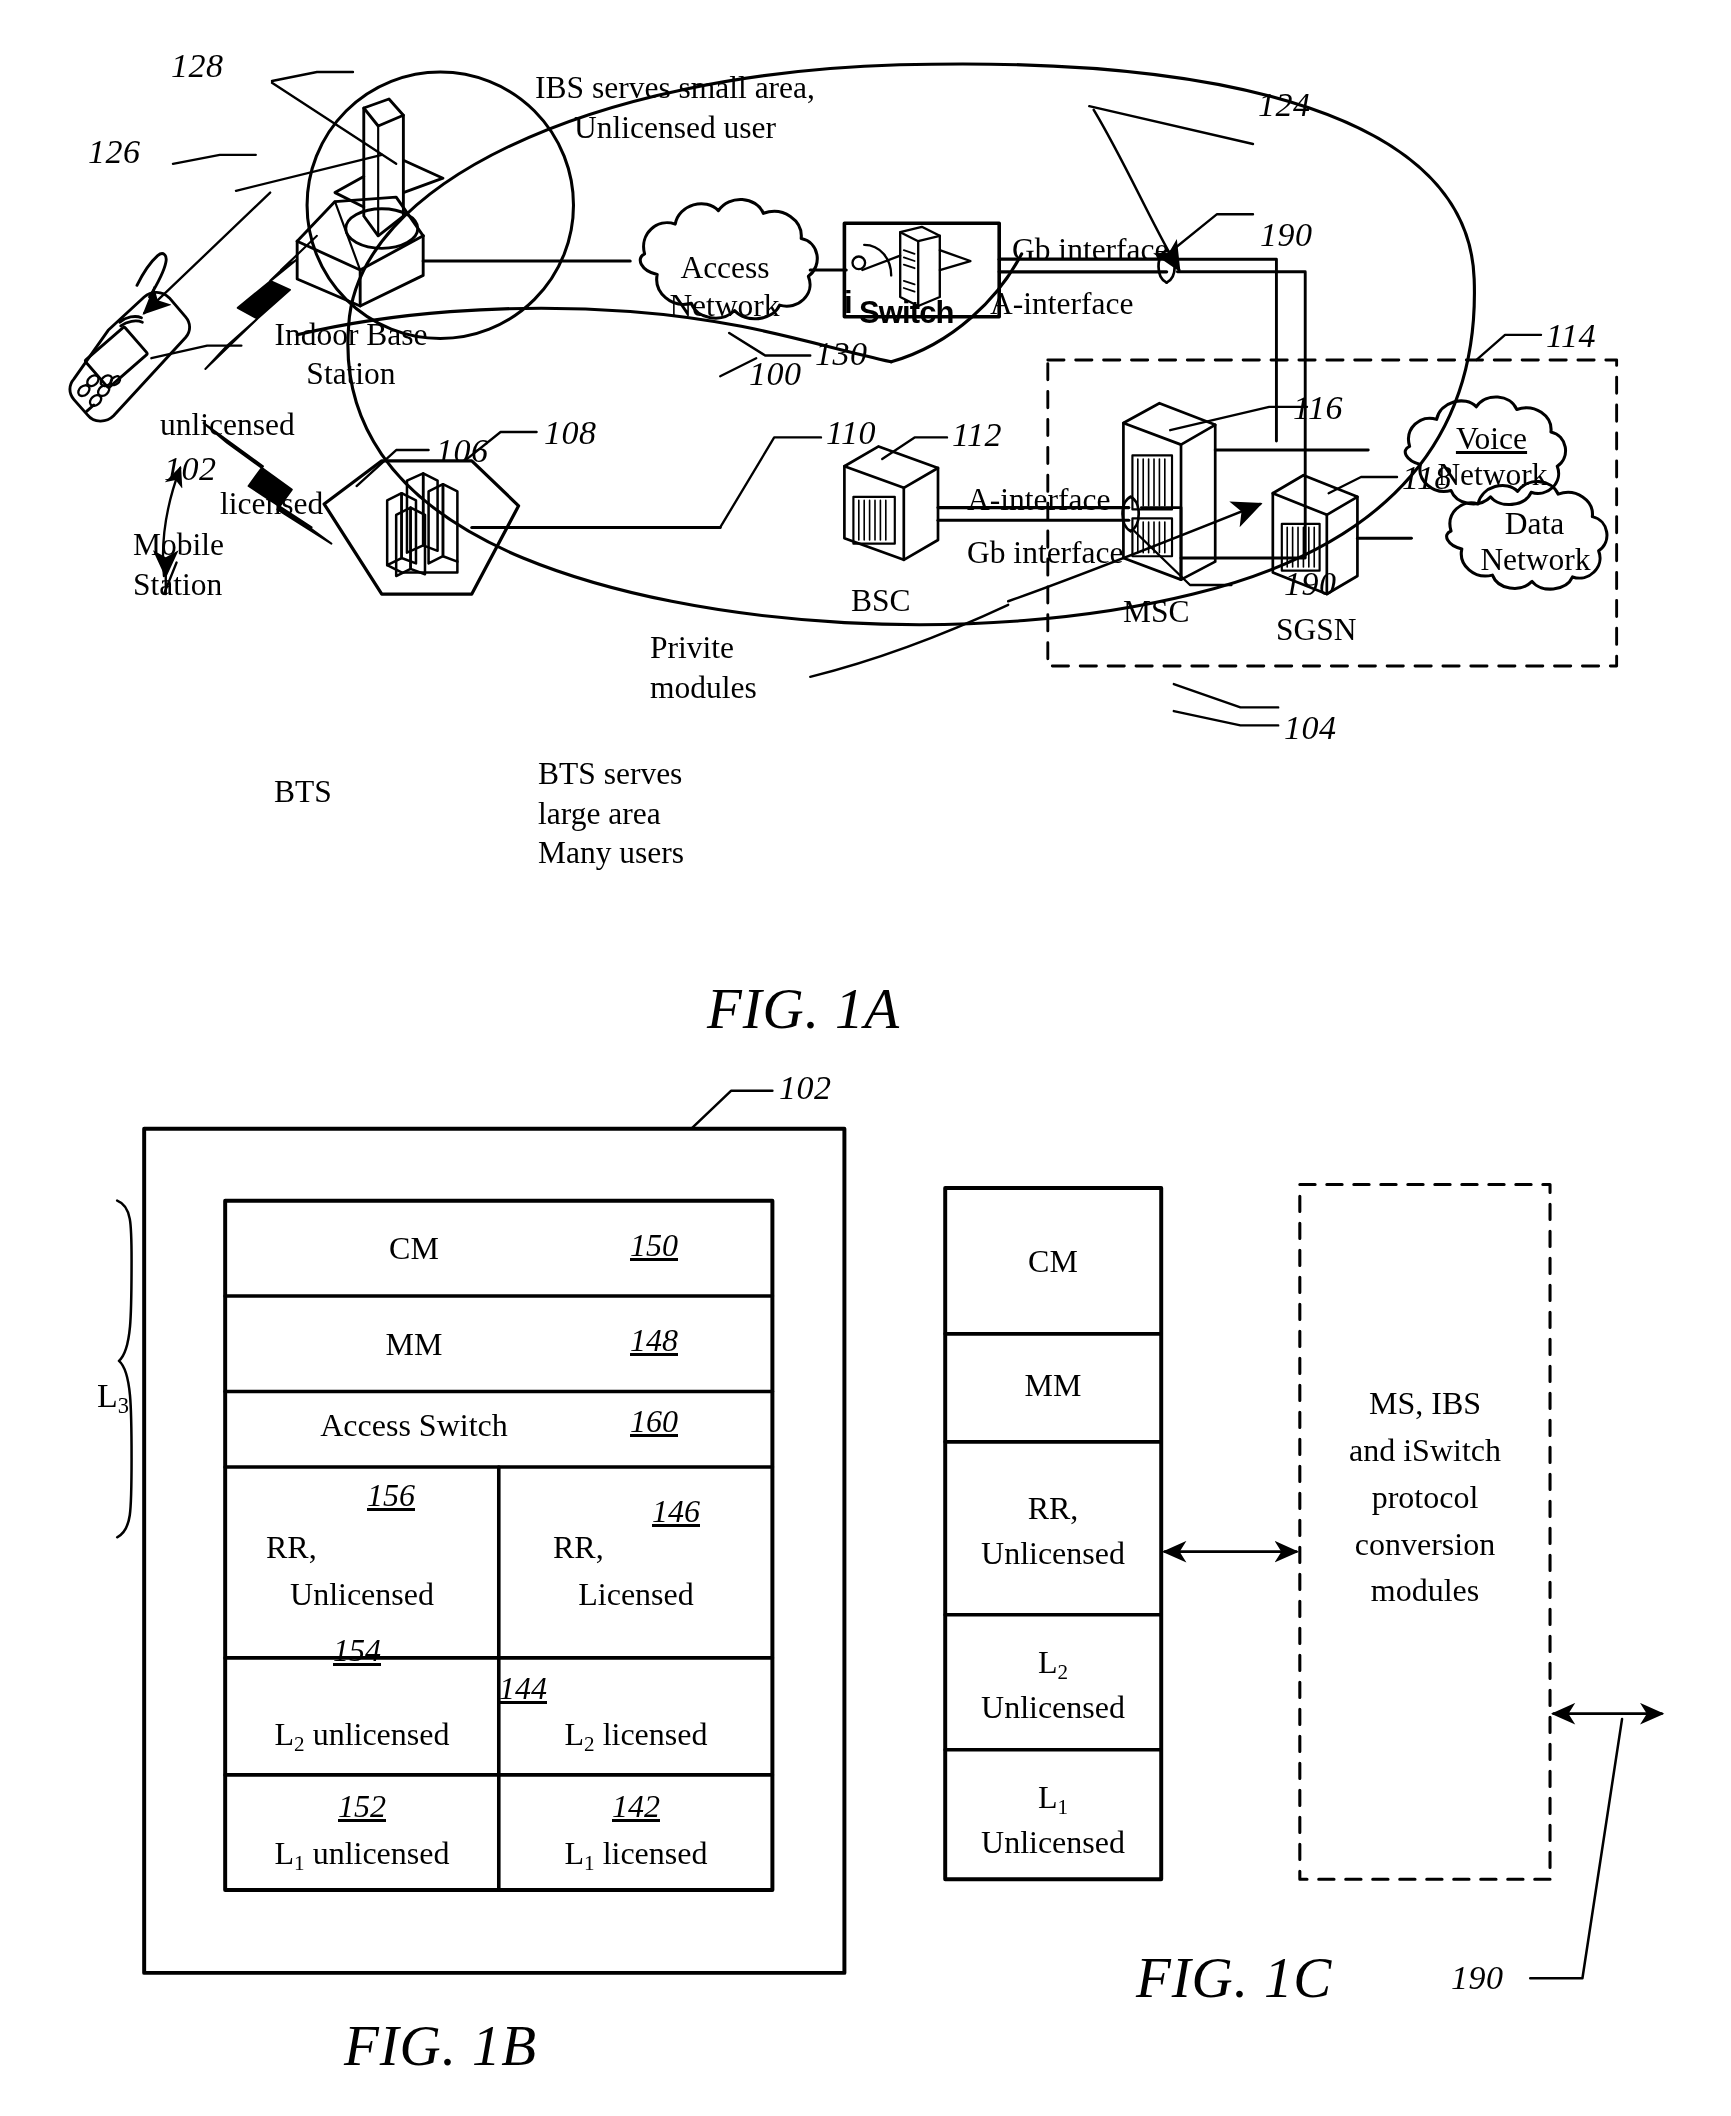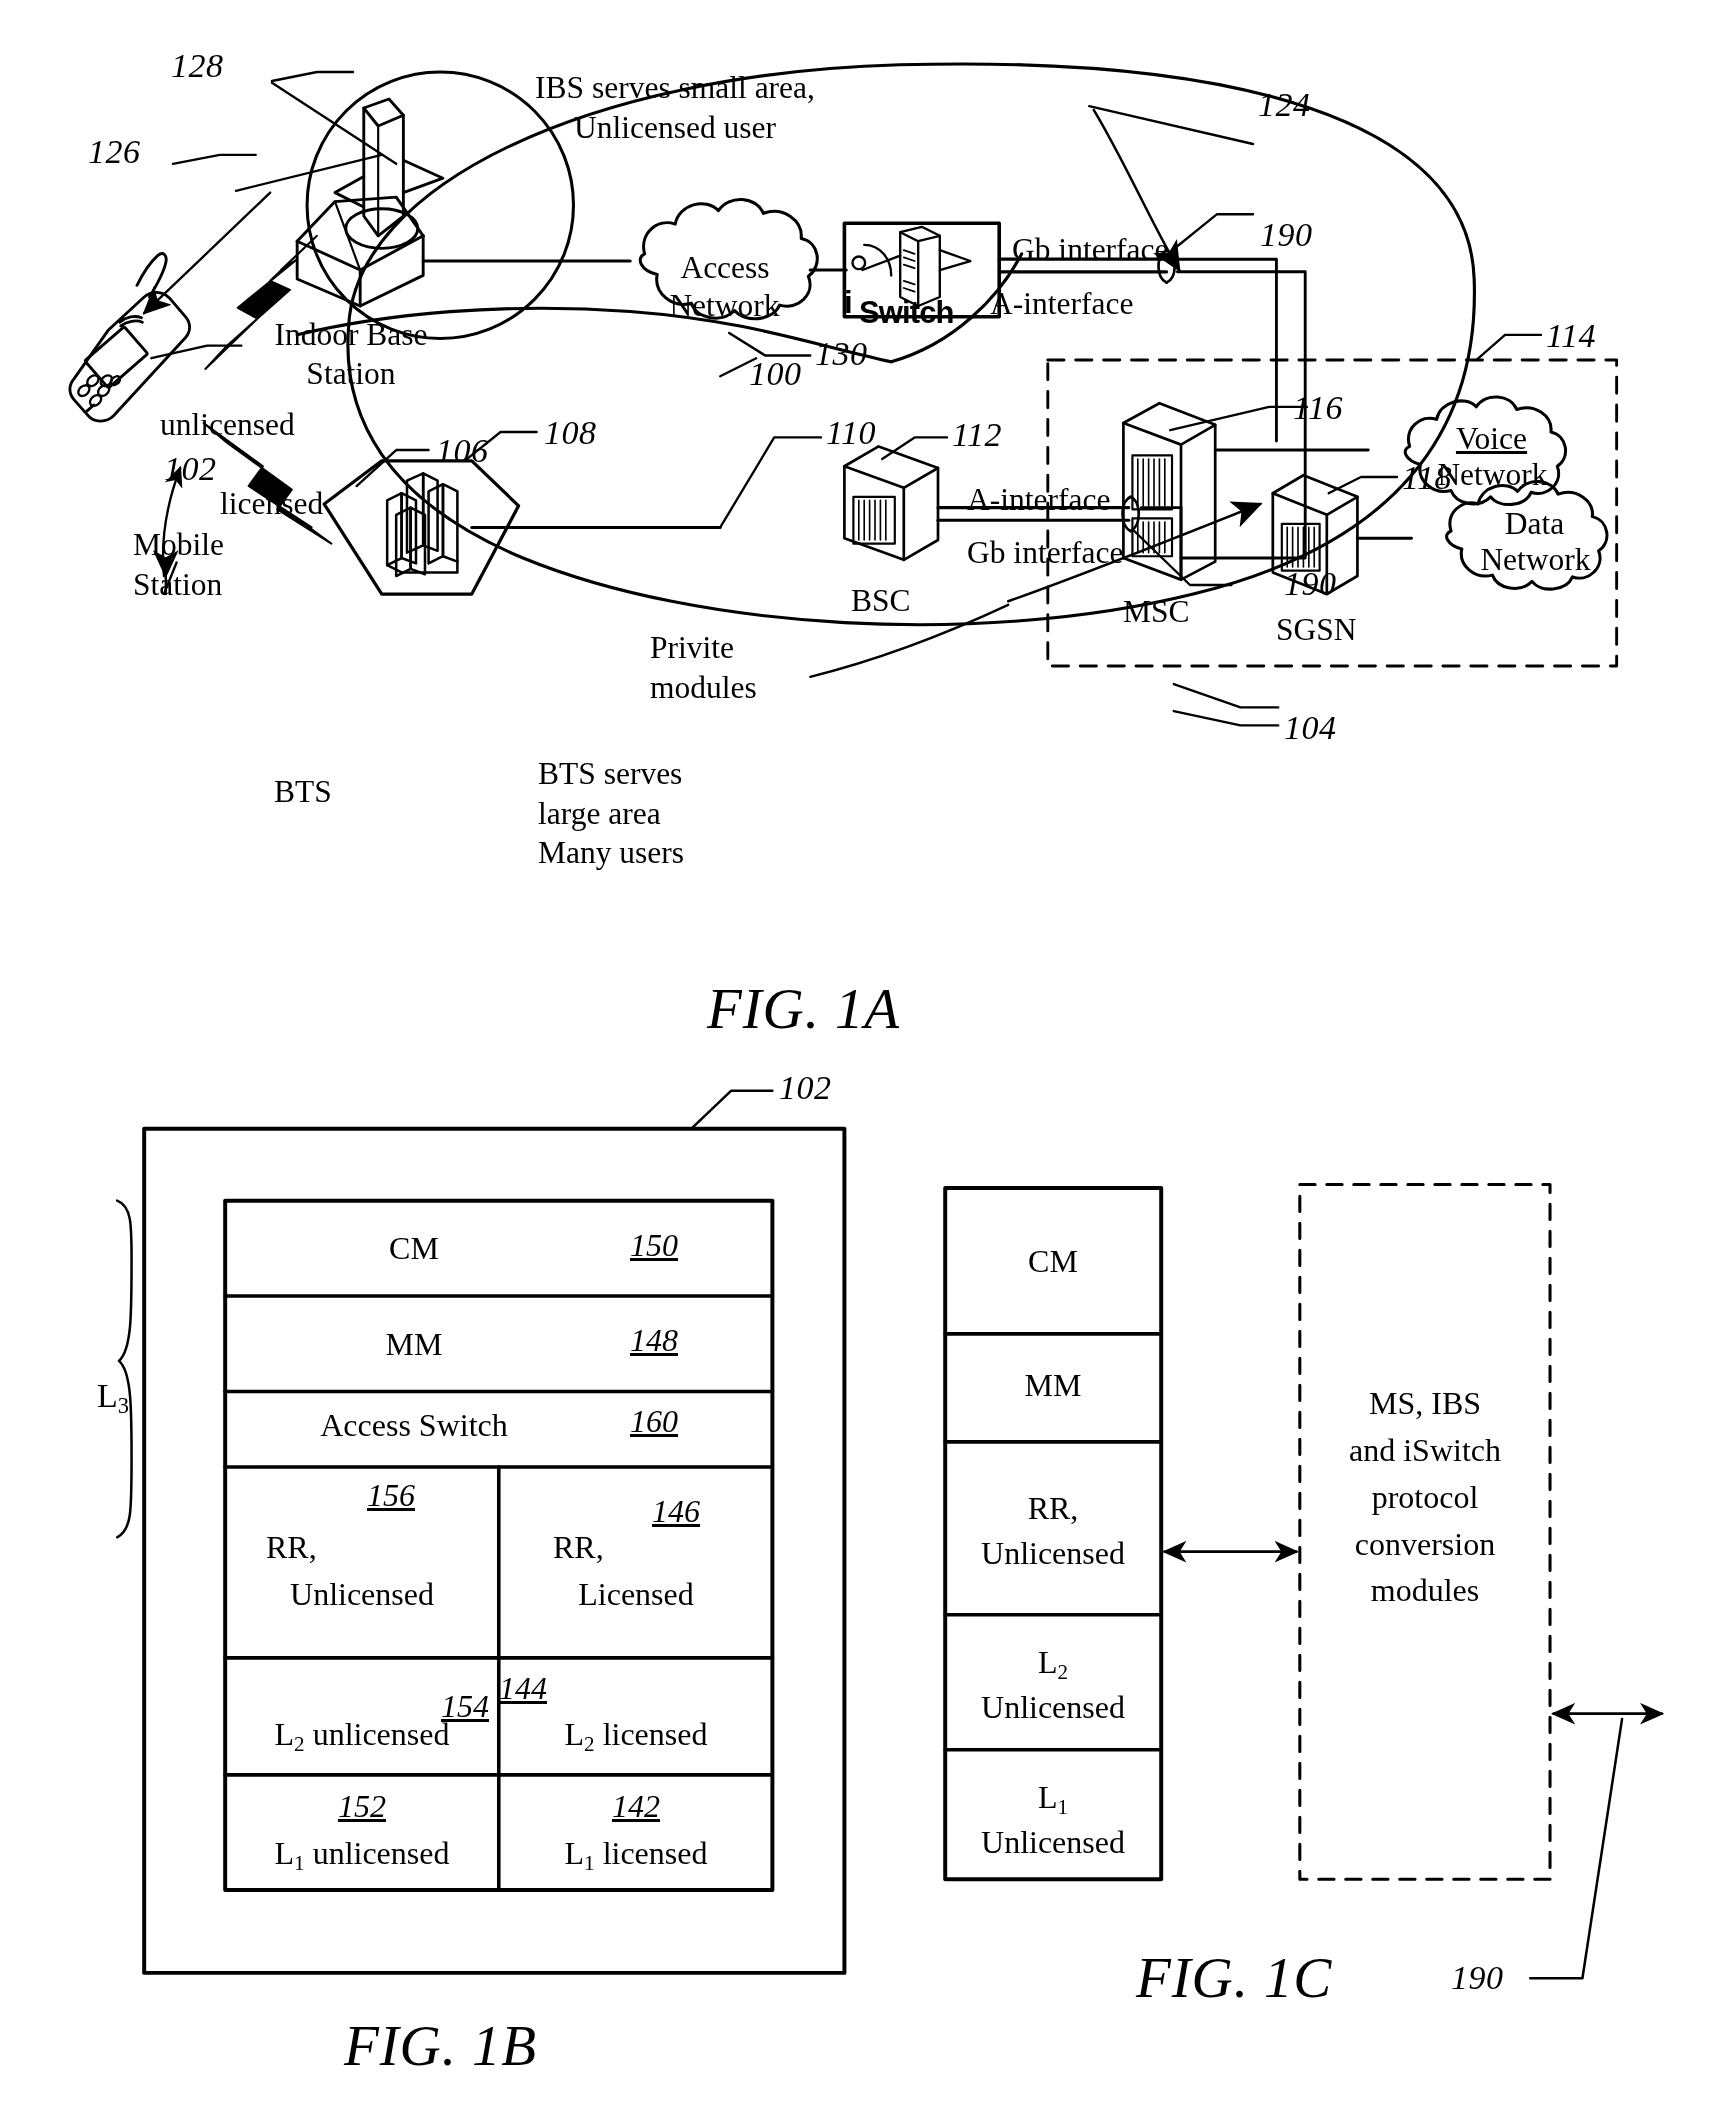--- a/index.html
+++ b/index.html
@@ -445,21 +445,21 @@
   <div class="lbl cell-ref" style="left:630px; top:1404px;">160</div>
 
   <div class="lbl cell-ref" style="left:367px; top:1478px;">156</div>
   <div class="lbl cell-lbl" style="left:266px; top:1530px;">RR,</div>
   <div class="lbl cell-lbl" style="left:225px; top:1577px; width:274px; text-align:center;">Unlicensed</div>
 
   <div class="lbl cell-ref" style="left:652px; top:1494px;">146</div>
   <div class="lbl cell-lbl" style="left:553px; top:1530px;">RR,</div>
   <div class="lbl cell-lbl" style="left:499px; top:1577px; width:274px; text-align:center;">Licensed</div>
 
-  <div class="lbl cell-ref" style="left:225px; top:1689px; width:264px; text-align:right;">154</div>
+  <div class="lbl cell-ref" style="left:225px; top:1633px; width:264px; text-align:center;">154</div>
   <div class="lbl cell-lbl" style="left:225px; top:1717px; width:274px; text-align:center;"><span>L</span><span class="sub">2</span><span> unlicensed</span></div>
 
   <div class="lbl cell-ref" style="left:499px; top:1671px; width:274px; text-align:left;">144</div>
   <div class="lbl cell-lbl" style="left:499px; top:1717px; width:274px; text-align:center;"><span>L</span><span class="sub">2</span><span> licensed</span></div>
 
   <div class="lbl cell-ref" style="left:225px; top:1789px; width:274px; text-align:center;">152</div>
   <div class="lbl cell-lbl" style="left:225px; top:1836px; width:274px; text-align:center;"><span>L</span><span class="sub">1</span><span> unlicensed</span></div>
 
   <div class="lbl cell-ref" style="left:499px; top:1789px; width:274px; text-align:center;">142</div>
   <div class="lbl cell-lbl" style="left:499px; top:1836px; width:274px; text-align:center;"><span>L</span><span class="sub">1</span><span> licensed</span></div>

